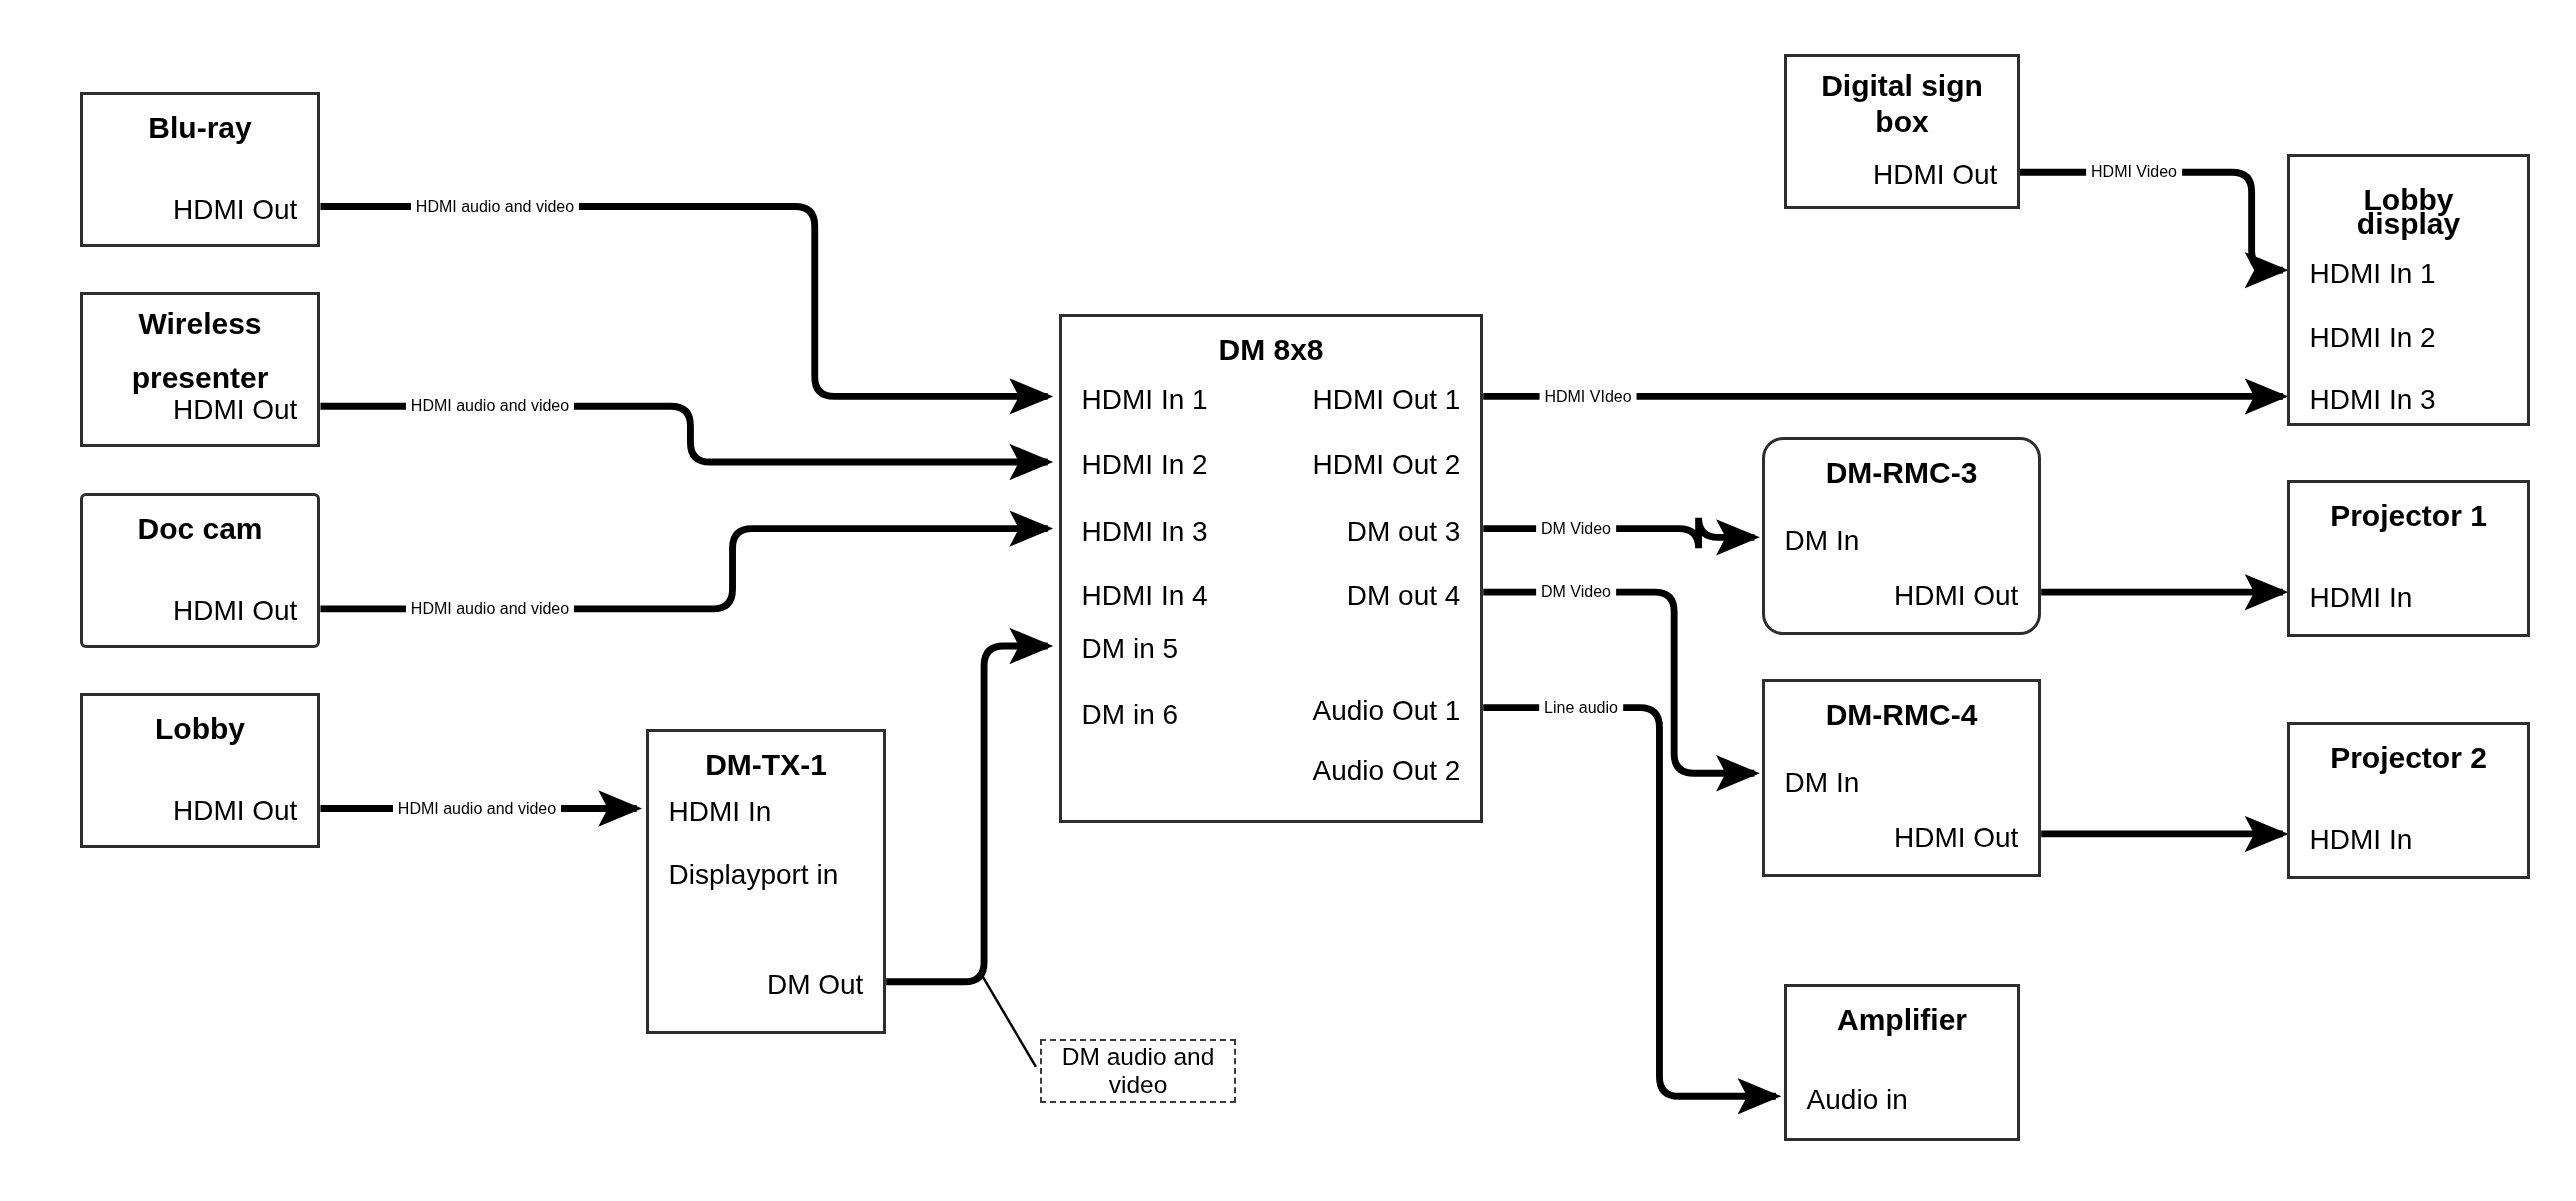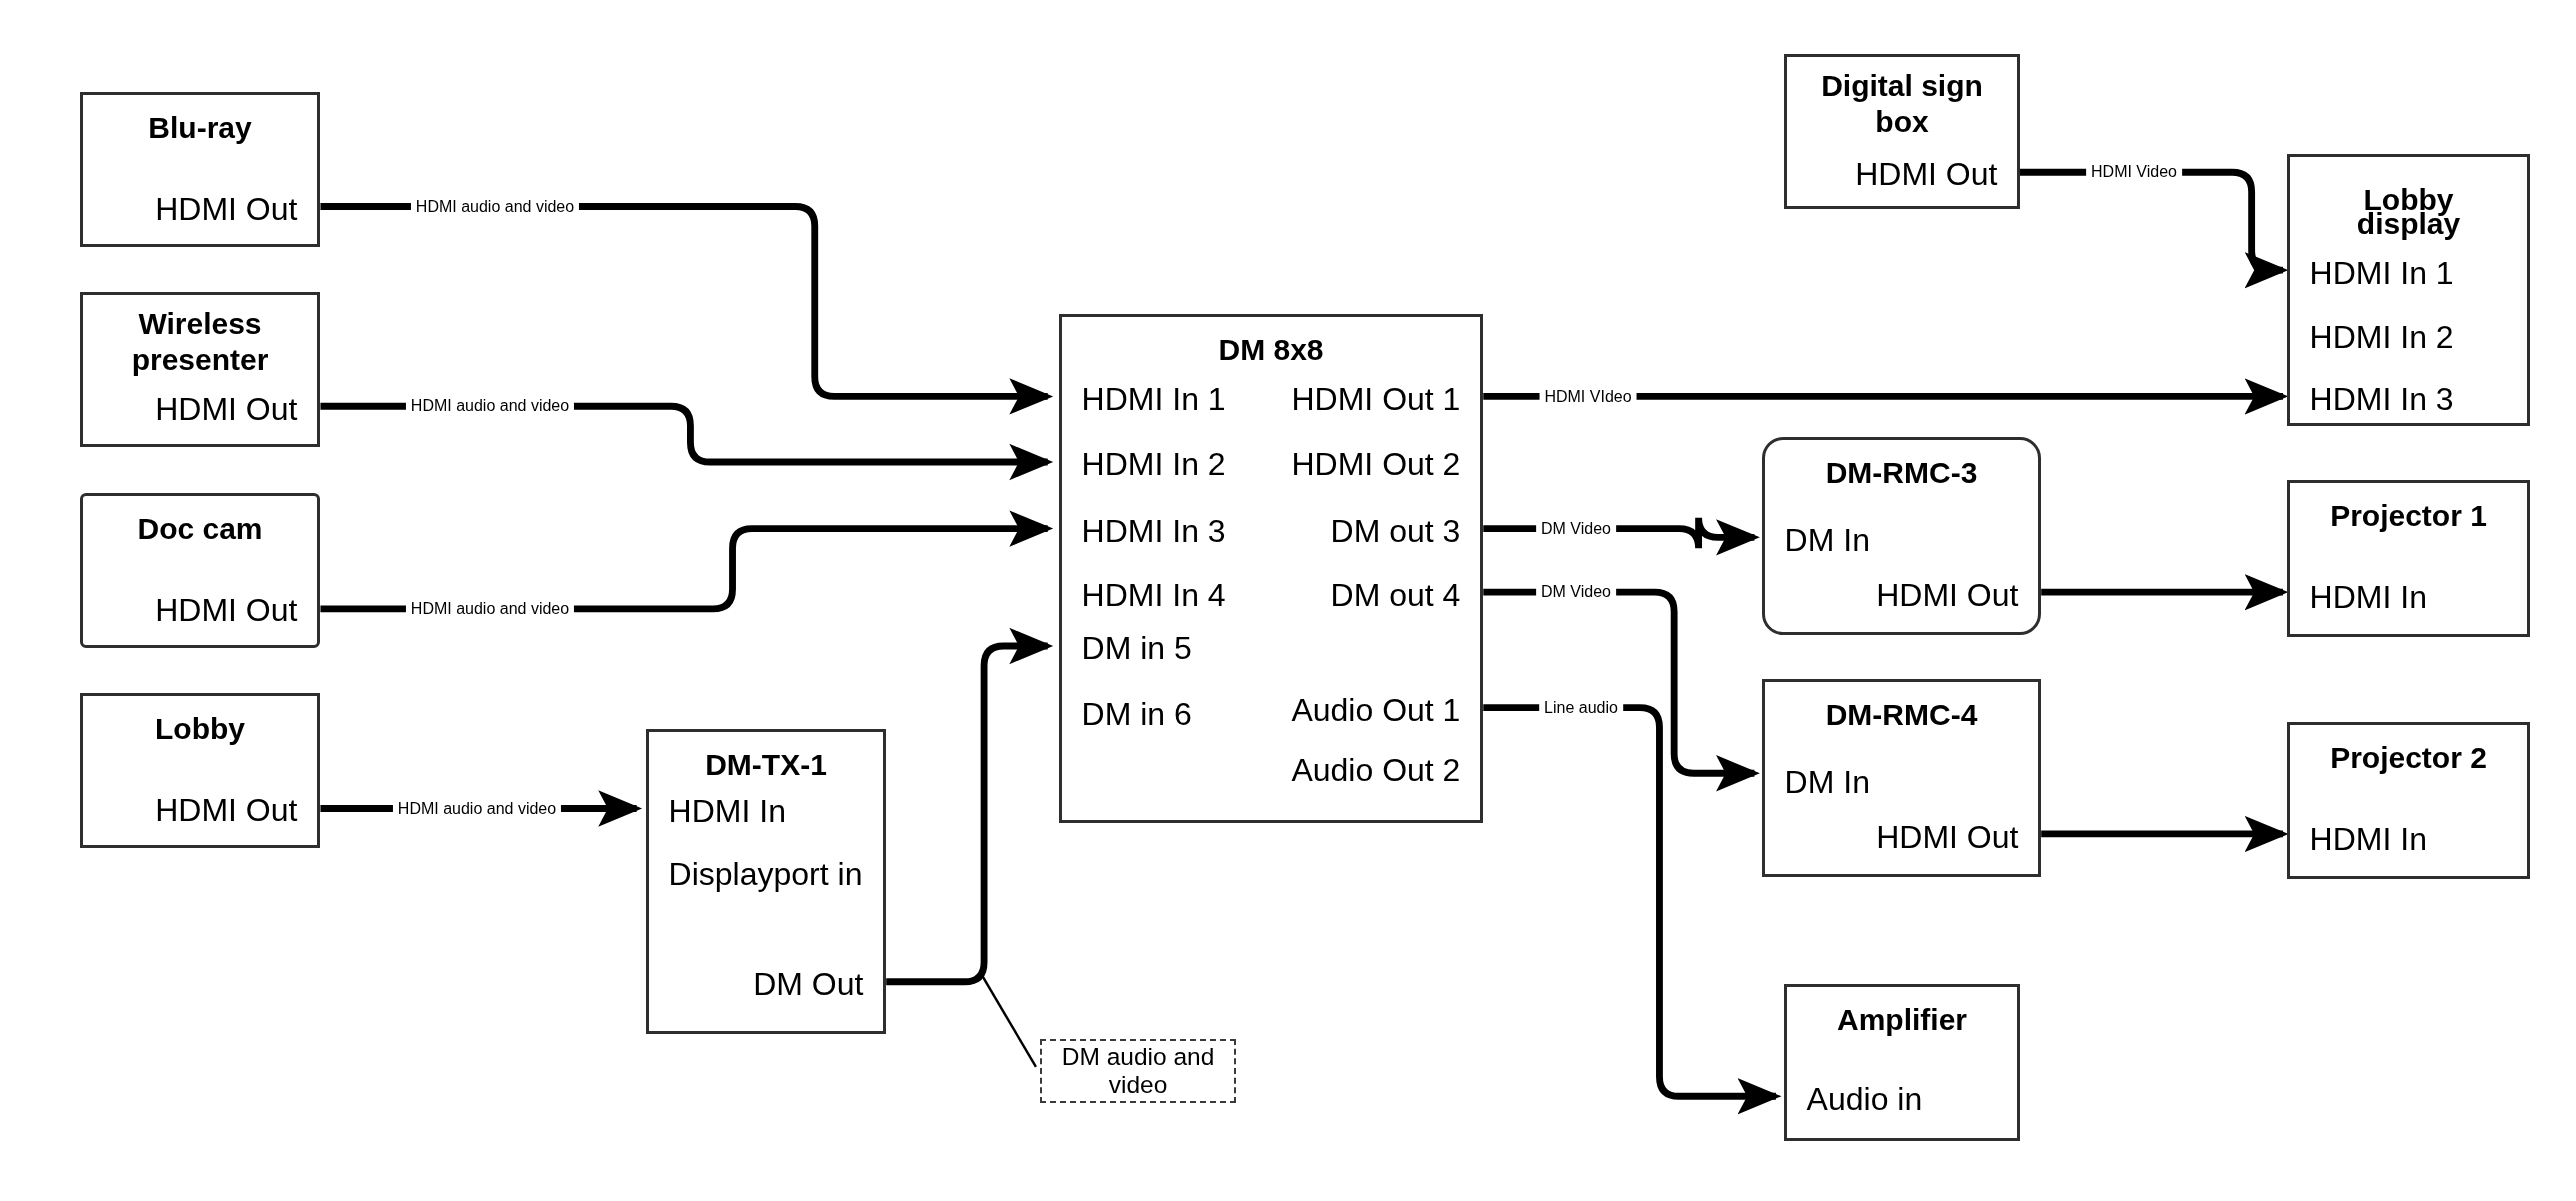--- a/index.html
+++ b/index.html
@@ -38,21 +38,21 @@
     left: 0;
     right: 0;
     text-align: center;
     font-weight: bold;
     font-size: 30px;
     line-height: 37px;
     color: #000000;
   }
   .port {
     position: absolute;
-    font-size: 32px;
+    font-size: 28px;
     line-height: 33px;
     color: #000000;
     white-space: nowrap;
   }
   .port.left  { left: 19.6px;  text-align: left; }
   .port.right { right: 19.6px; text-align: right; }
   .wire-label {
     position: absolute;
     font-size: 16px;
     line-height: 27.4px;
@@ -116,21 +116,21 @@
     <path d="M 2085,852 L 2332,852" fill="none" stroke="#000000" stroke-width="7" marker-end="url(#arrow)"></path>
   </svg>
 
   <div class="node" style="left:80px; top:92px; width:240px; height:155px;">
     <div class="node-title" style="top:13.7px;">Blu-ray</div>
     <div class="port right" style="top:98px;">HDMI Out</div>
   </div>
 
   <div class="node" style="left:80px; top:292px; width:240px; height:155px;">
     <div class="node-title" style="top:9.8px;">Wireless</div>
-    <div class="node-title" style="top:46px;">presenter</div>
+    <div class="node-title" style="top:64px;">presenter</div>
     <div class="port right" style="top:98px;">HDMI Out</div>
   </div>
 
   <div class="node" style="left:80px; top:493px; width:240px; height:155px;border-radius:6px;">
     <div class="node-title" style="top:13.7px;">Doc cam</div>
     <div class="port right" style="top:98px;">HDMI Out</div>
   </div>
 
   <div class="node" style="left:80px; top:693px; width:240px; height:155px;">
     <div class="node-title" style="top:13.7px;">Lobby</div>

